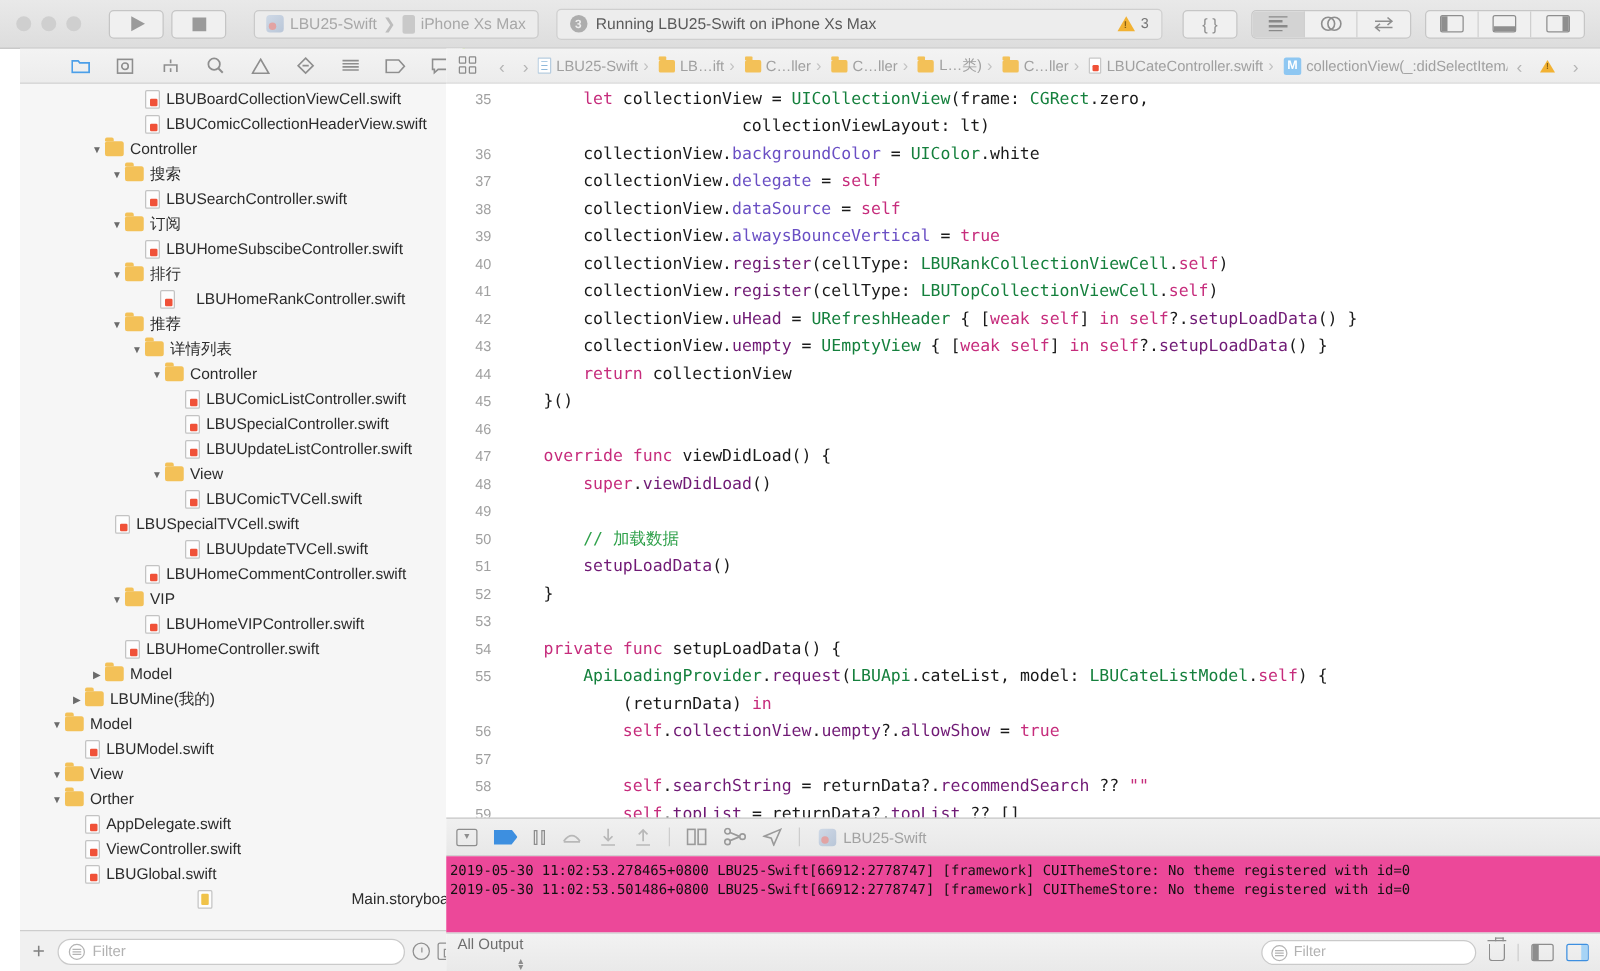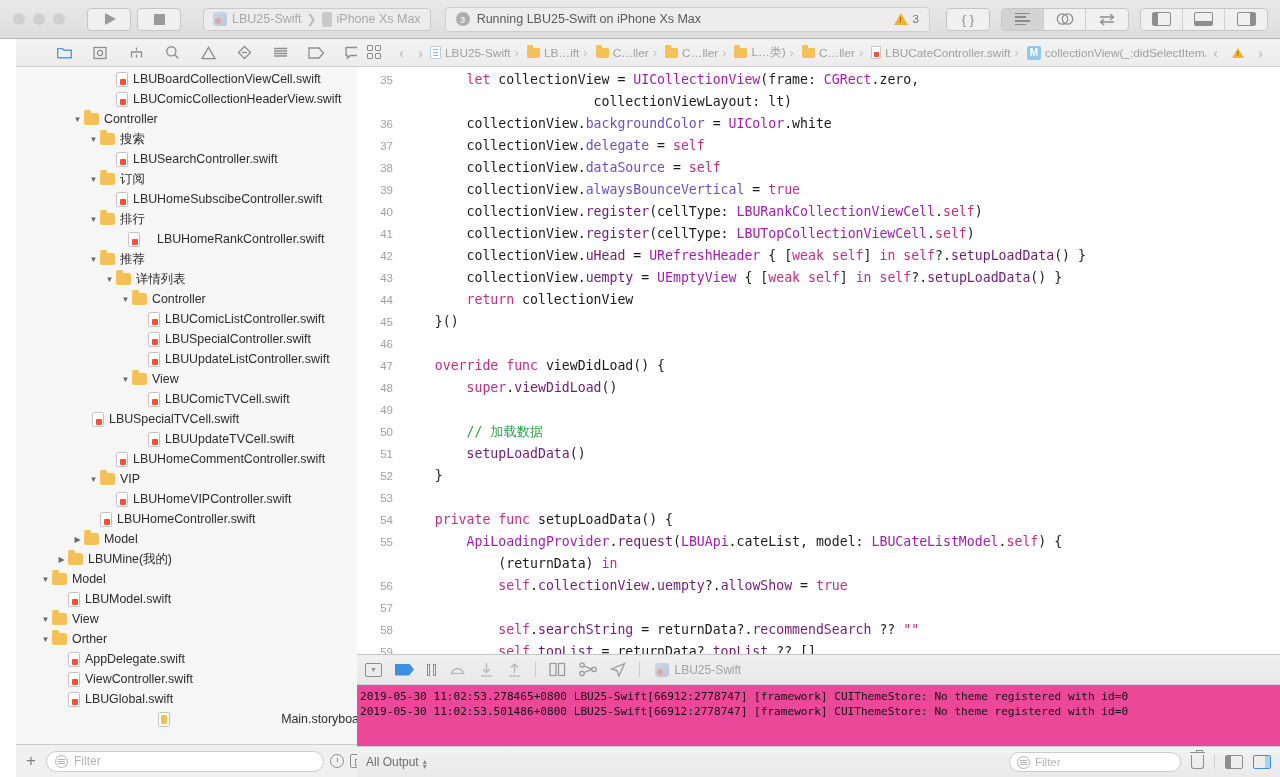--- a/index.html
+++ b/index.html
@@ -231,21 +231,21 @@
     padding-top: 2px;
   }
   .cline { display: flex; height: 22px; white-space: pre; }
   .gutter {
     width: 46px; flex: none; text-align: right; padding-right: 10px;
     color: #a0a0a0; font-size: 11.5px; line-height: 22px;
     font-family: "Liberation Sans", sans-serif;
   }
   .ctext { flex: 1; overflow: hidden; }
   .kw   { color: #c62c7c; }
-  .type { color: #a21caf; }
+  .type { color: #15803d; }
   .prop { color: #6a4fc4; }
   .fn   { color: #701a75; }
   .plain{ color: #1a1a1a; }
   .cmt  { color: #2fa14b; }
   .str  { color: #c62c7c; }
 
   
   #debug-bar {
     position: absolute; left: 0; right: 0; bottom: 92px; height: 31px;
     background: linear-gradient(to bottom,#f0f0f0,#e8e8e8);
@@ -272,21 +272,21 @@
   .logline {
     font-family: "DejaVu Sans Mono", monospace; font-size: 11.1px; line-height: 15px;
     color: #111; white-space: pre;
   }
 
   #debug-footer {
     position: absolute; left: 0; right: 0; bottom: 0; height: 31px;
     background: linear-gradient(to bottom,#f2f2f2,#e9e9e9);
     border-top: 1px solid #cdcdcd; display: flex; align-items: center; padding: 0 9px;
   }
-  #all-output { font-size: 12px; color: #6e6e6e; display: flex; align-items: flex-end; gap: 4px; }
+  #all-output { font-size: 12px; color: #6e6e6e; display: flex; align-items: flex-end; gap: 4px; flex-direction: column; }
   .stepper { display:flex;flex-direction:column;line-height:5px;font-size:8px;color:#8d8d8d; }
   #footer-right { margin-left:auto; display:flex; align-items:center; gap: 10px; }
   .cfilt {
     width: 172px; height: 20px; border: 1px solid #cacaca; border-radius: 10px;
     background: #fff; display: flex; align-items: center; padding: 0 7px; gap: 5px;
     font-size: 11.5px; color: #b2b2b2;
   }
   .trash {
     width: 13px; height: 14px; border: 1.3px solid #8d8d8d; border-top: none;
     border-radius: 0 0 3px 3px; position: relative;

